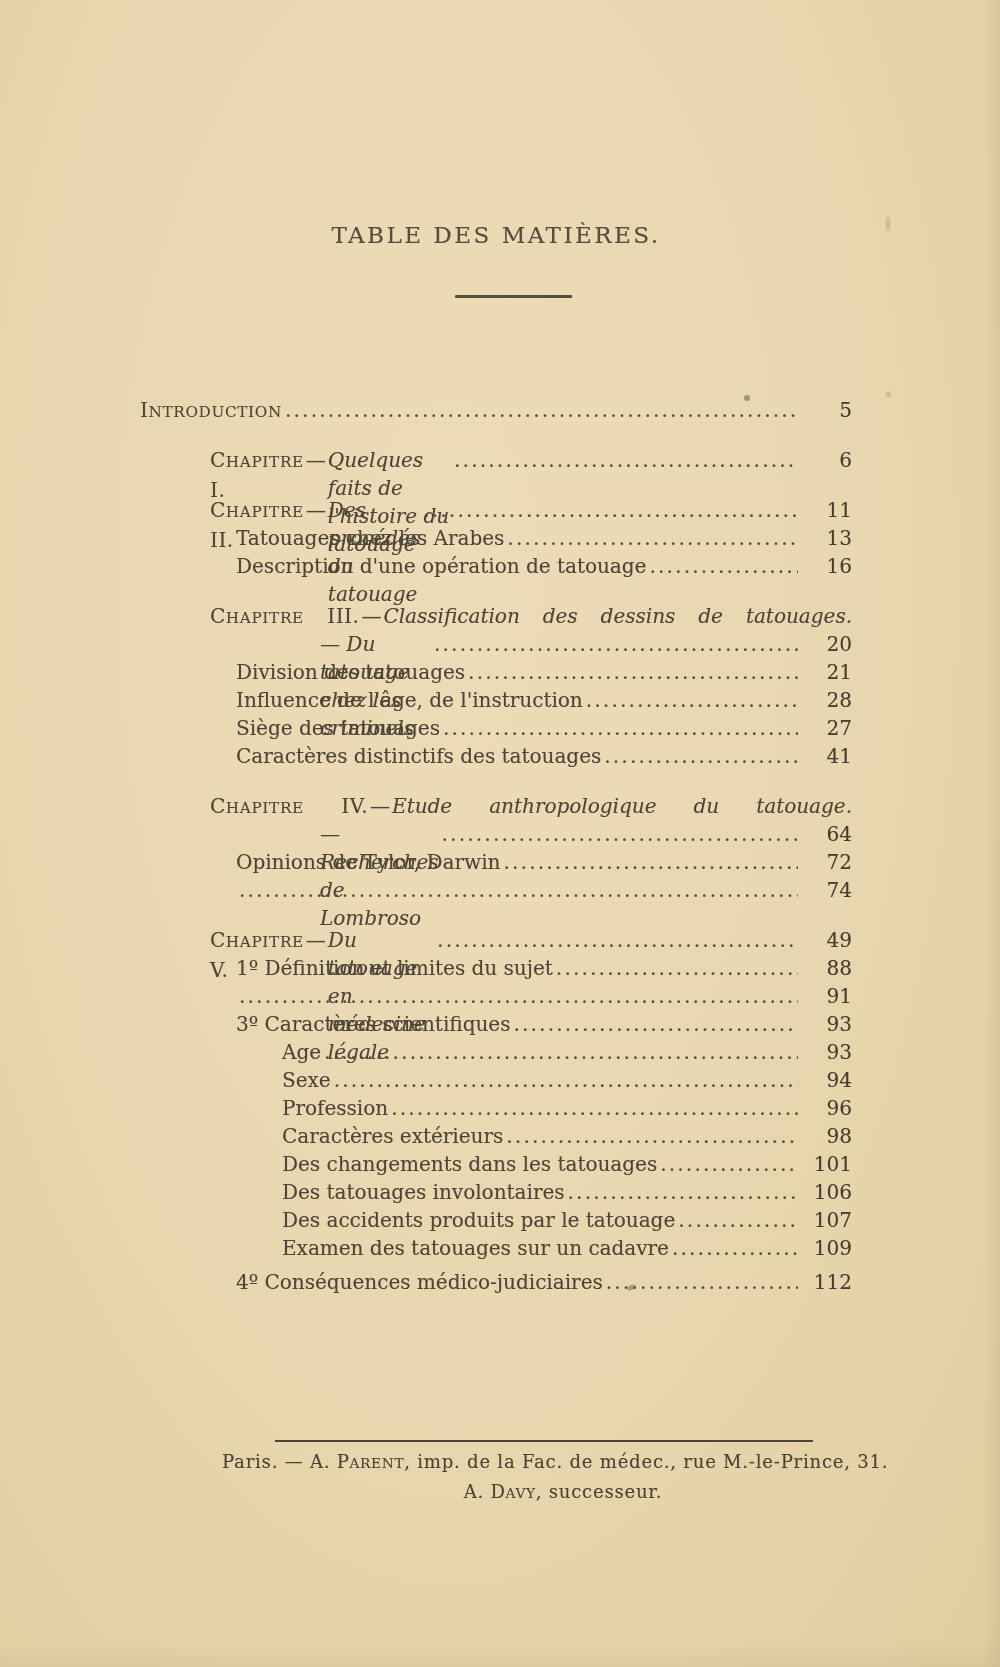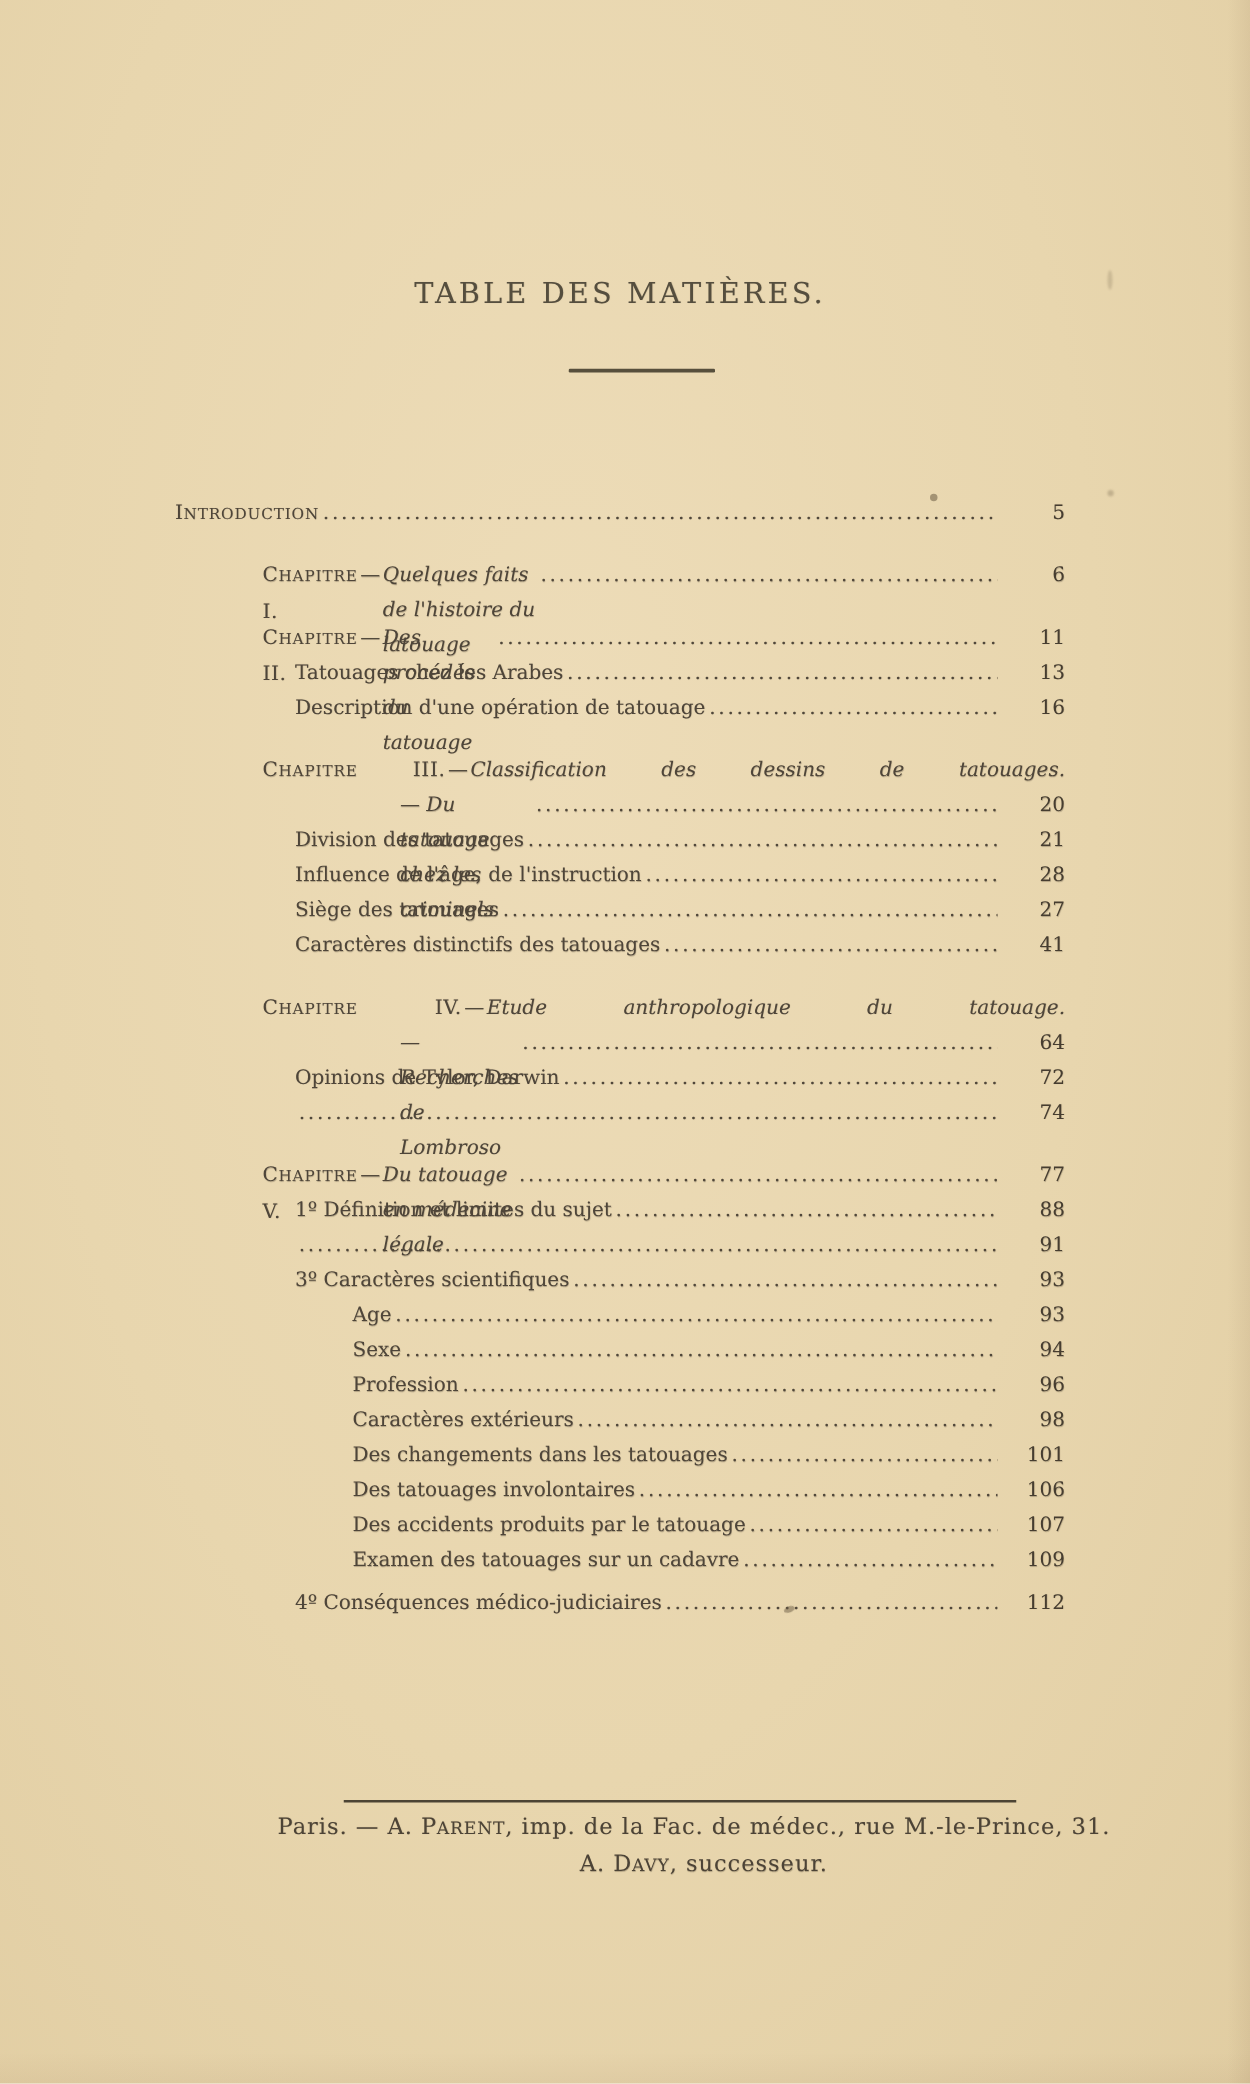--- a/index.html
+++ b/index.html
@@ -16,21 +16,21 @@
     text-shadow:0.3px 0.3px 0.6px rgba(84,72,54,0.35);
   }
   .title{
     position:absolute;top:222px;left:140px;width:712px;
     text-align:center;font-size:23px;letter-spacing:2.5px;color:#554e3e;
   }
   .title-rule{
     position:absolute;top:295px;left:455px;width:117px;height:3px;
     background:#574f3c;border-radius:1px;
   }
-  .toc{position:absolute;left:140px;top:396px;width:712px;font-size:16px;}
+  .toc{position:absolute;left:140px;top:396px;width:712px;font-size:20px;}
   .row{display:flex;align-items:baseline;height:28px;line-height:28px;}
   .row.gap{margin-top:22px;}
   .row.gap-sm{margin-top:6px;}
   .indent1{margin-left:70px;}
   .indent2{margin-left:96px;}
   .indent3{margin-left:142px;}
   .indent4{margin-left:180px;}
   .row.justify{display:block;text-align:justify;text-align-last:justify;}
   .sc{letter-spacing:0.5px;}
   .sc .scs{font-size:0.76em;letter-spacing:0.7px;}
@@ -134,21 +134,21 @@
       </div>
       <div class="row indent2">
         <span class="leader">..................................................................................................................................</span>
         <span class="pagenum">74</span>
       </div>
       <div class="row indent1 gap">
         <span class="sc">C<span class="scs">H</span><span class="scs">A</span><span class="scs">P</span><span class="scs">I</span><span class="scs">T</span><span class="scs">R</span><span class="scs">E</span> V.</span>
         <span class="dash">—</span>
         <span class="it">Du tatouage en médecine légale</span>
         <span class="leader">..................................................................................................................................</span>
-        <span class="pagenum">77</span>
+        <span class="pagenum">49</span>
       </div>
       <div class="row indent2">
         <span class="rm">1º Définition et limites du sujet</span>
         <span class="leader">..................................................................................................................................</span>
         <span class="pagenum">88</span>
       </div>
       <div class="row indent2">
         <span class="leader">..................................................................................................................................</span>
         <span class="pagenum">91</span>
       </div>

